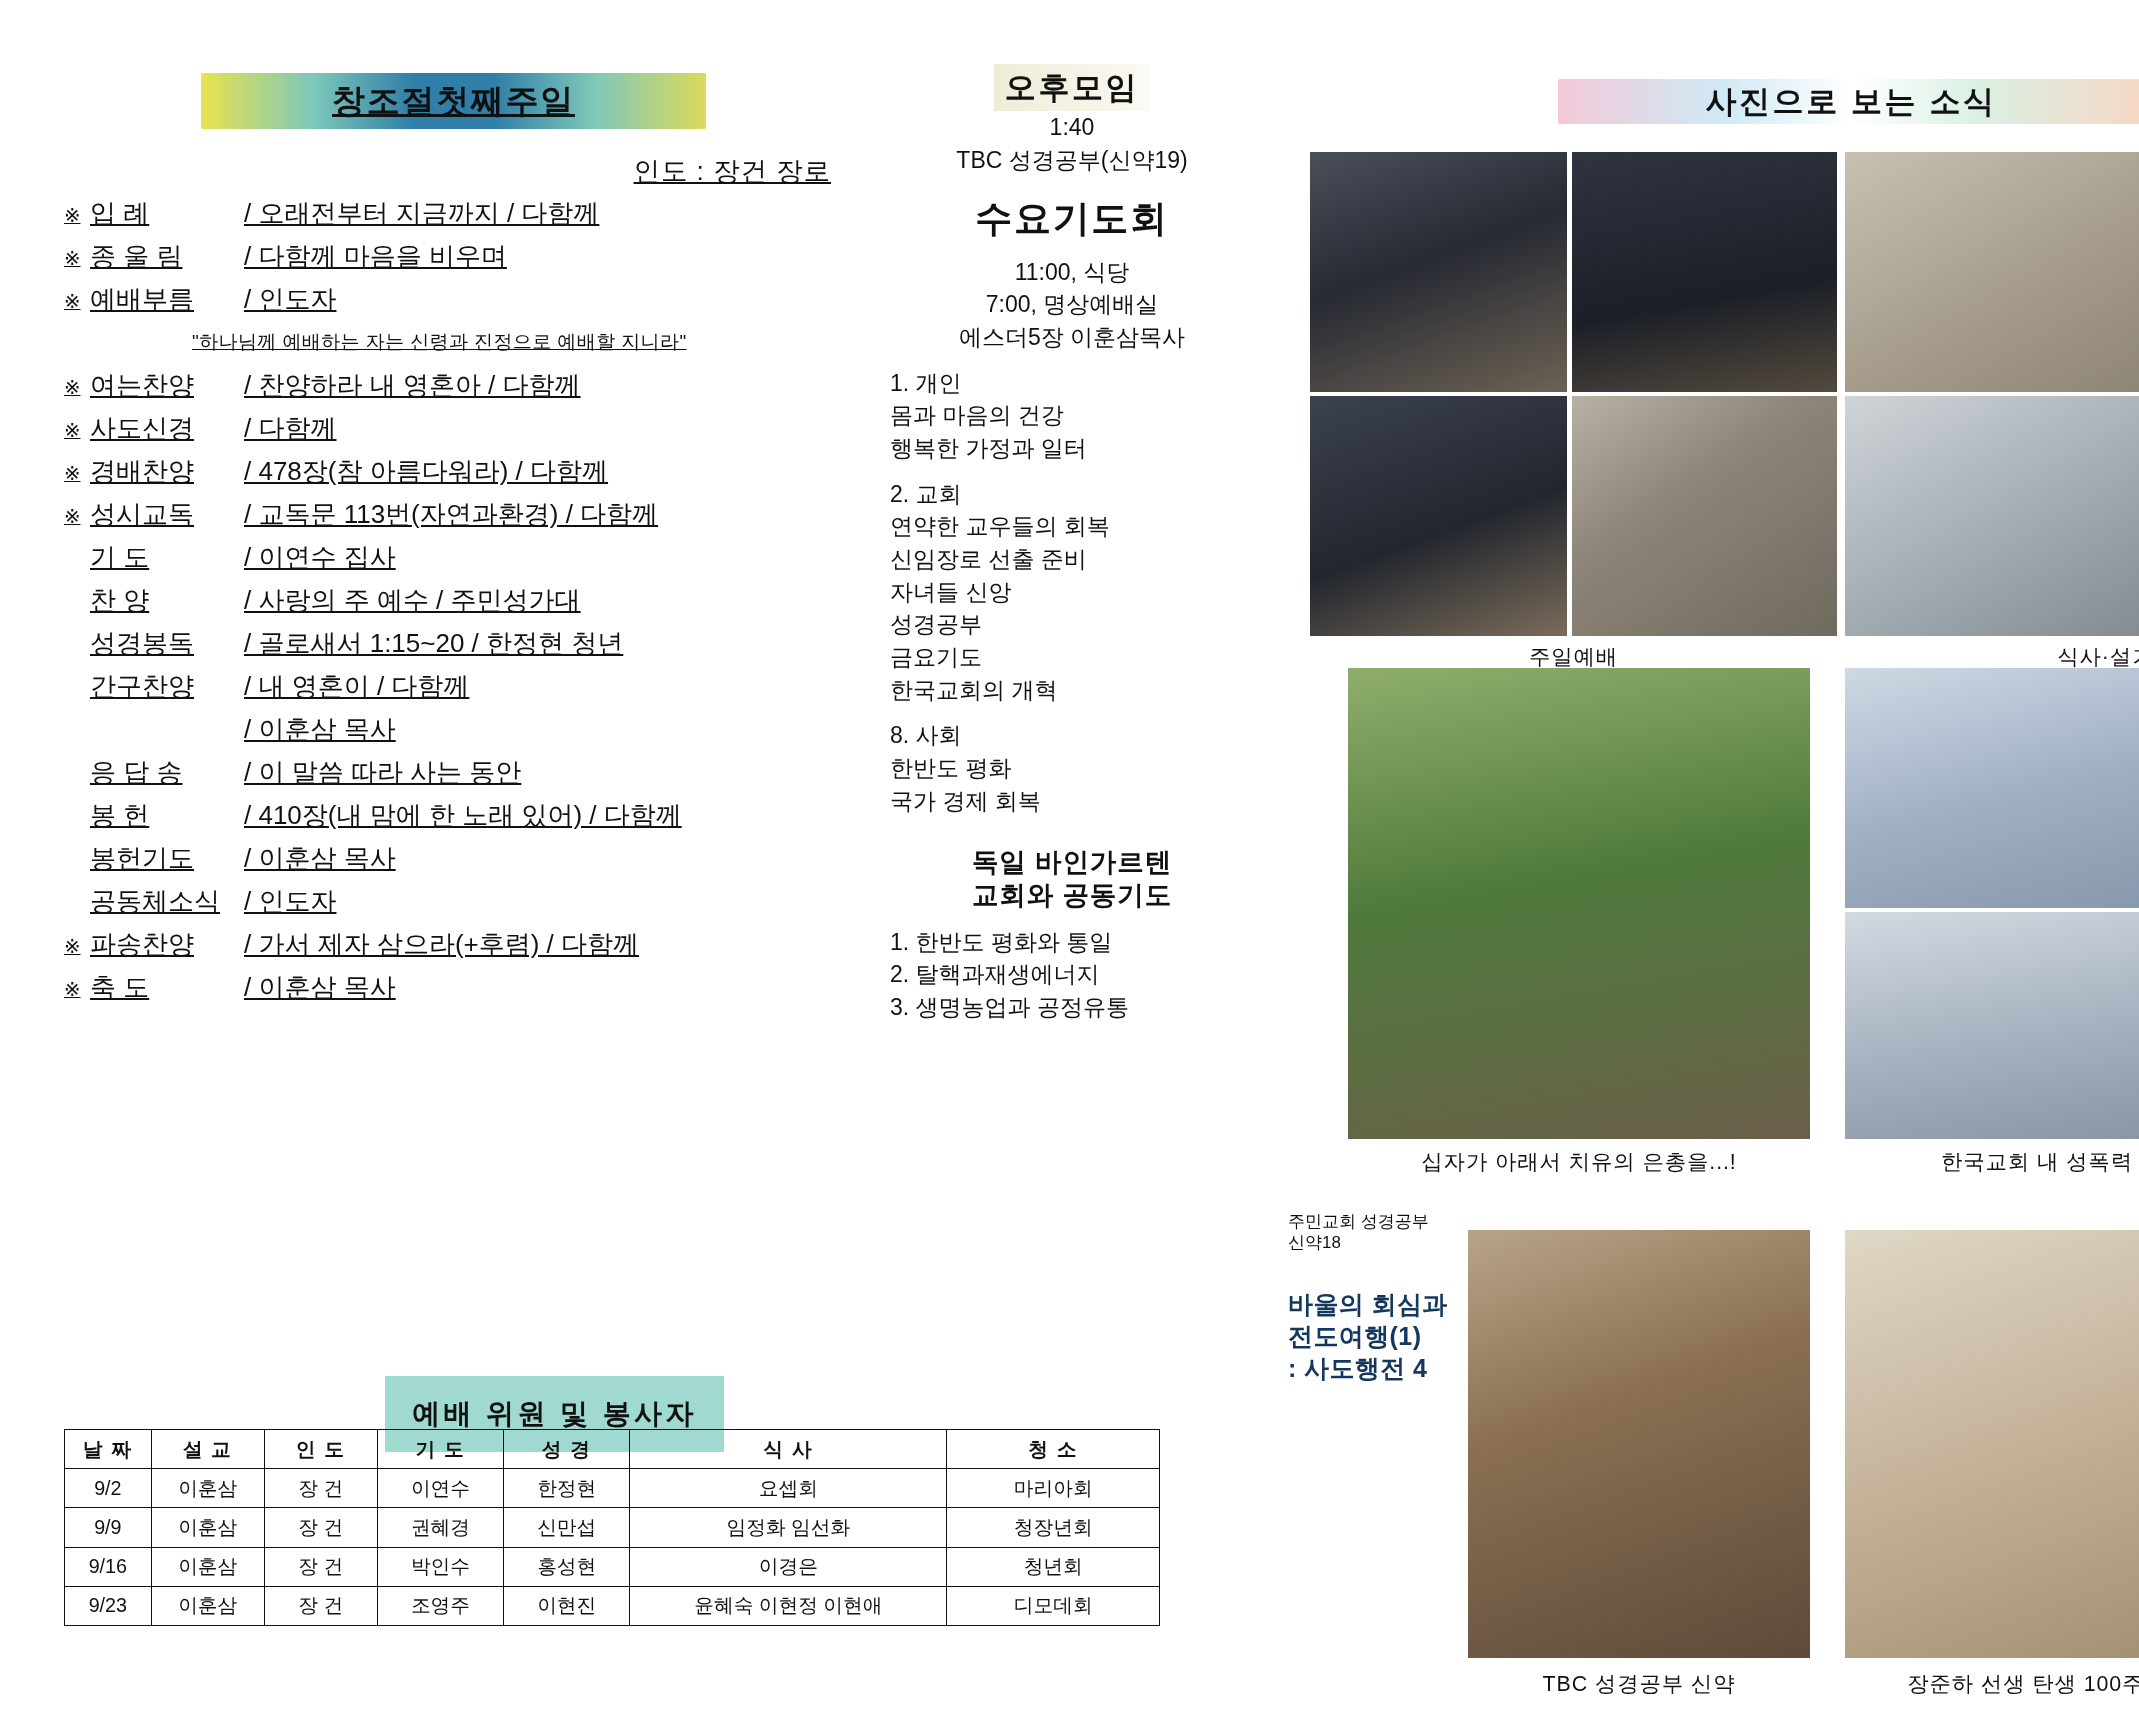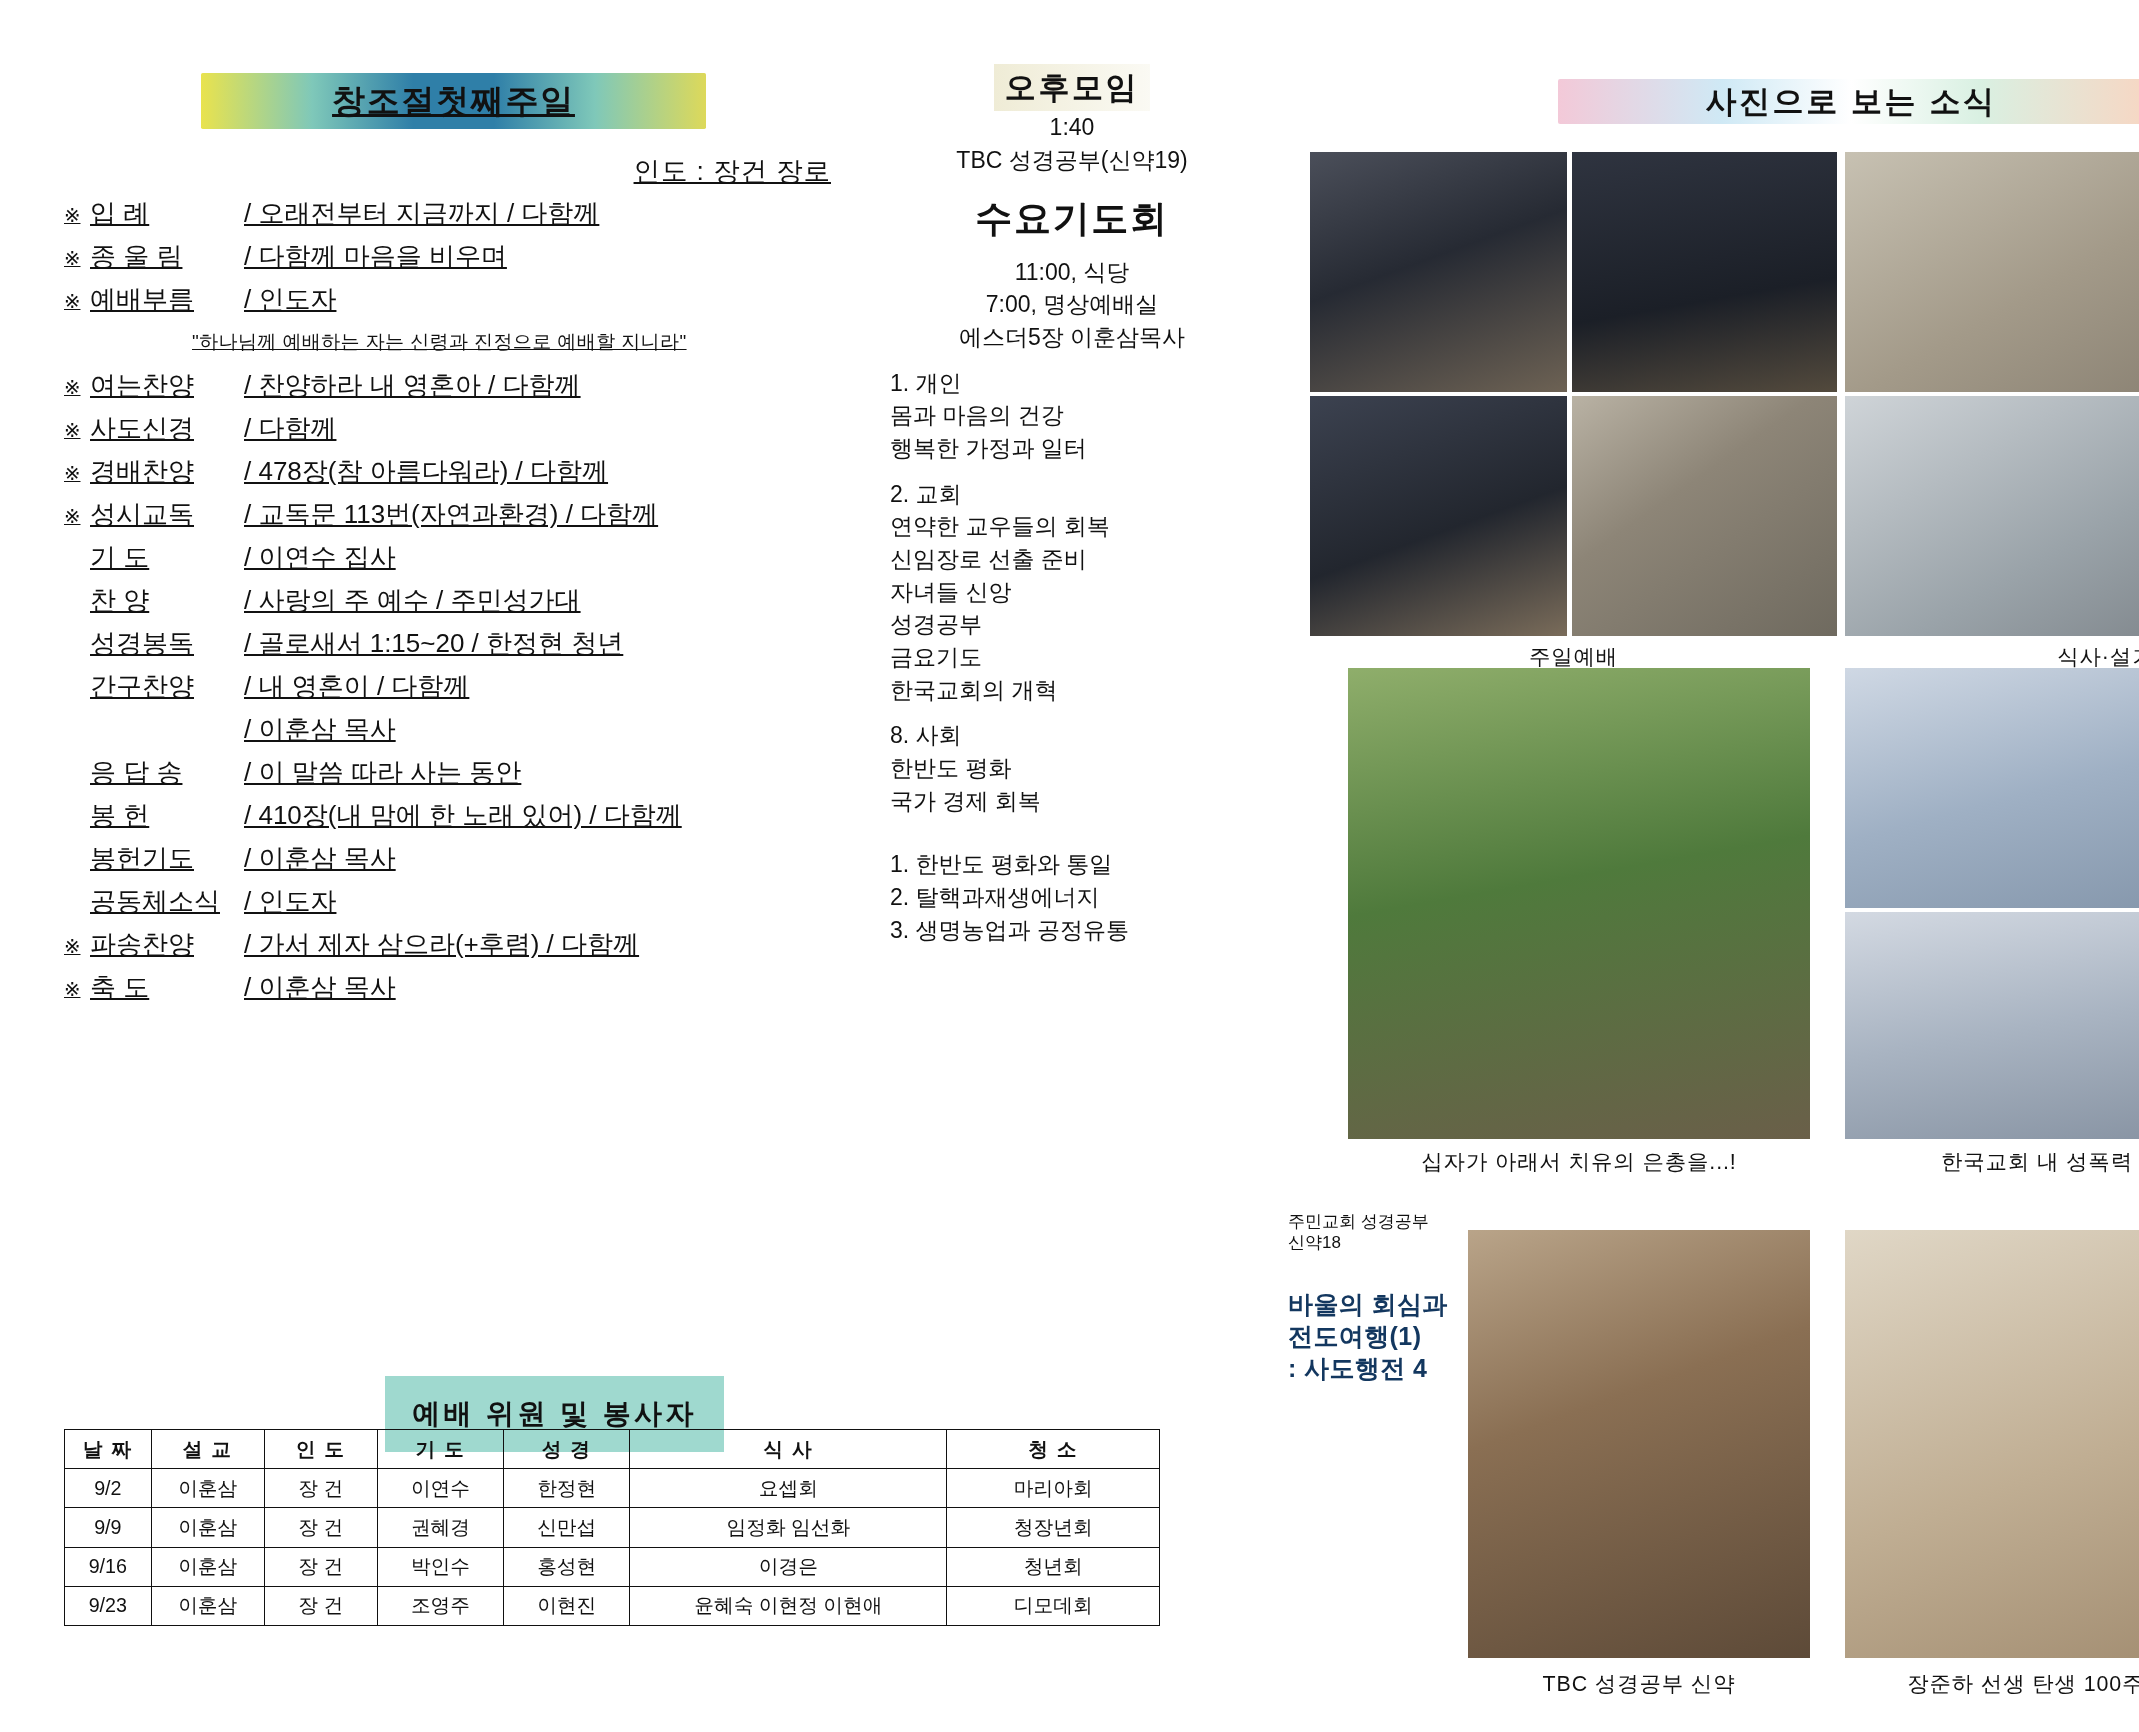--- a/index.html
+++ b/index.html
@@ -71,21 +71,21 @@
   }
   table.duty{
     position:absolute;left:64px;top:1429px;border-collapse:collapse;
     font-size:19.7px;width:1096px;
   }
   table.duty td{
     border:1.3px solid #111;text-align:center;padding:5.6px 1.7px;white-space:nowrap;
   }
   table.duty tr.head td{font-weight:bold;letter-spacing:1.7px;}
   .c-date{width:81px;}
-  .c-preach{width:107px;}
+  .c-preach{width:107px;font-family:Liberation Serif, serif;}
   .c-lead{width:107px;}
   .c-pray{width:120px;}
   .c-bible{width:120px;}
   .c-meal{width:308px;}
   .c-clean{width:205px;}
   .photo-title{
     position:absolute;left:1558px;top:79px;width:586px;height:45px;
     background:linear-gradient(90deg,#f3c9d8 0%,#cfe9f5 28%,#ffffff 50%,#d9f0e2 72%,#f6d7c4 100%);
     display:flex;align-items:center;justify-content:center;border-radius:2.1px;
   }
@@ -268,20 +268,24 @@
     </div>
 
     <div class="mid-block">
       <div class="mid-line">8. 사회</div>
       <div class="mid-line">한반도 평화</div>
       <div class="mid-line">국가 경제 회복</div>
     </div>
 
     <div class="mid-spacer"></div>
 
+    <div class="mid-title2">
+      <div>독일 바인가르텐</div>
+      <div>교회와 공동기도</div>
+    </div>
     <div class="mid-block">
       <div class="mid-line">1. 한반도 평화와 통일</div>
       <div class="mid-line">2. 탈핵과재생에너지</div>
       <div class="mid-line">3. 생명농업과 공정유통</div>
     </div>
   </div>
 
   <div class="tbl-title">예배 위원 및 봉사자</div>
 
   <table class="duty">

